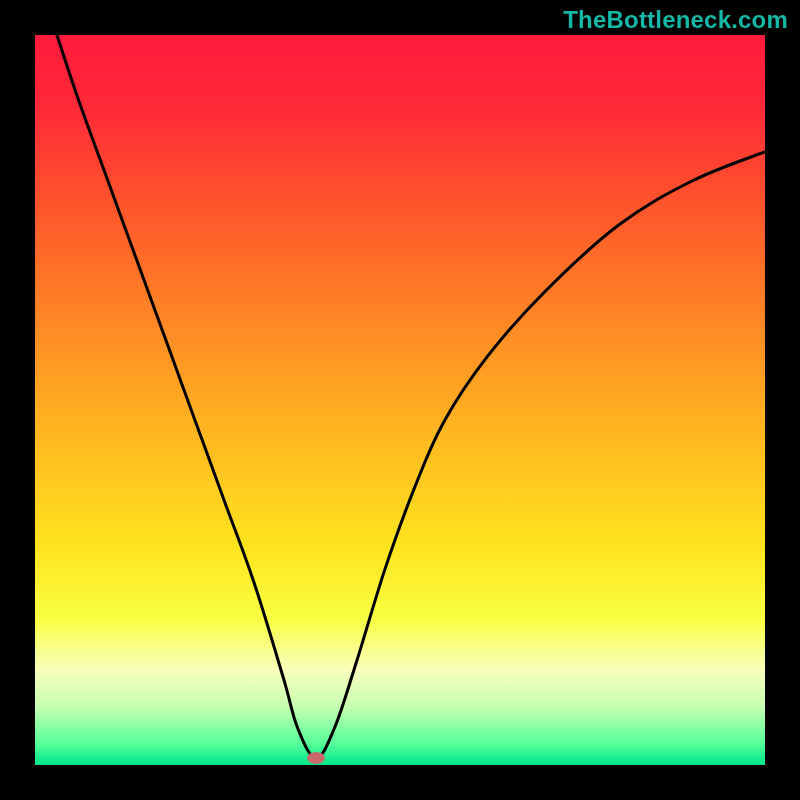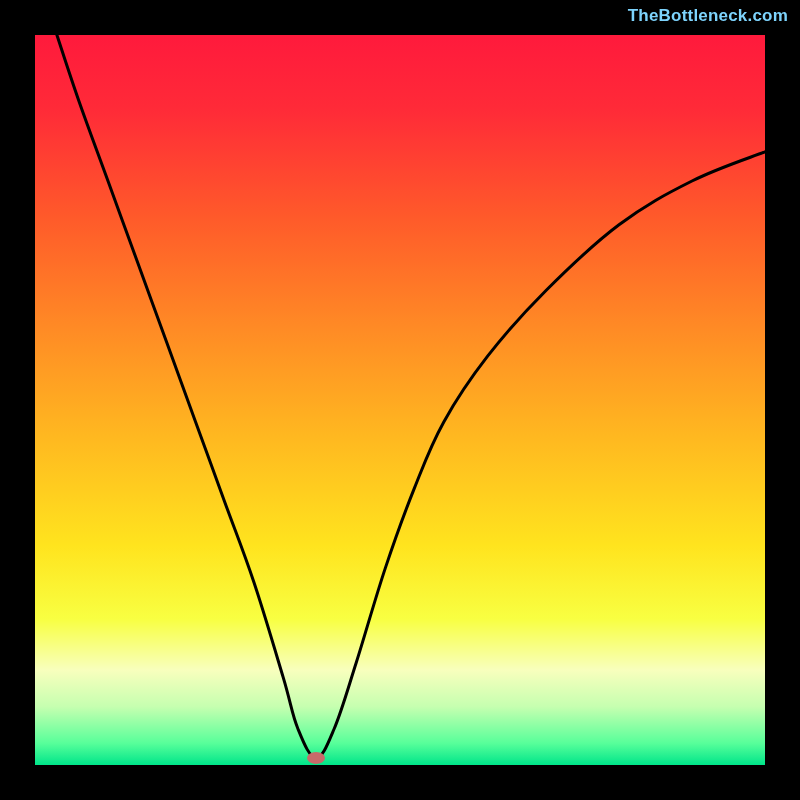--- a/index.html
+++ b/index.html
@@ -8,23 +8,23 @@
     position: relative;
     width: 800px;
     height: 800px;
     background: #000;
   }
   .watermark {
     position: absolute;
     top: 6px;
     right: 12px;
     font-family: Arial, Helvetica, sans-serif;
-    font-size: 17px;
+    font-size: 24px;
     font-weight: bold;
-    color: #7dd3fc;
+    color: #14b8a6;
     letter-spacing: 0.2px;
     z-index: 4;
   }
   .plot-area {
     position: absolute;
     left: 35px;
     top: 35px;
     width: 730px;
     height: 730px;
     overflow: hidden;

